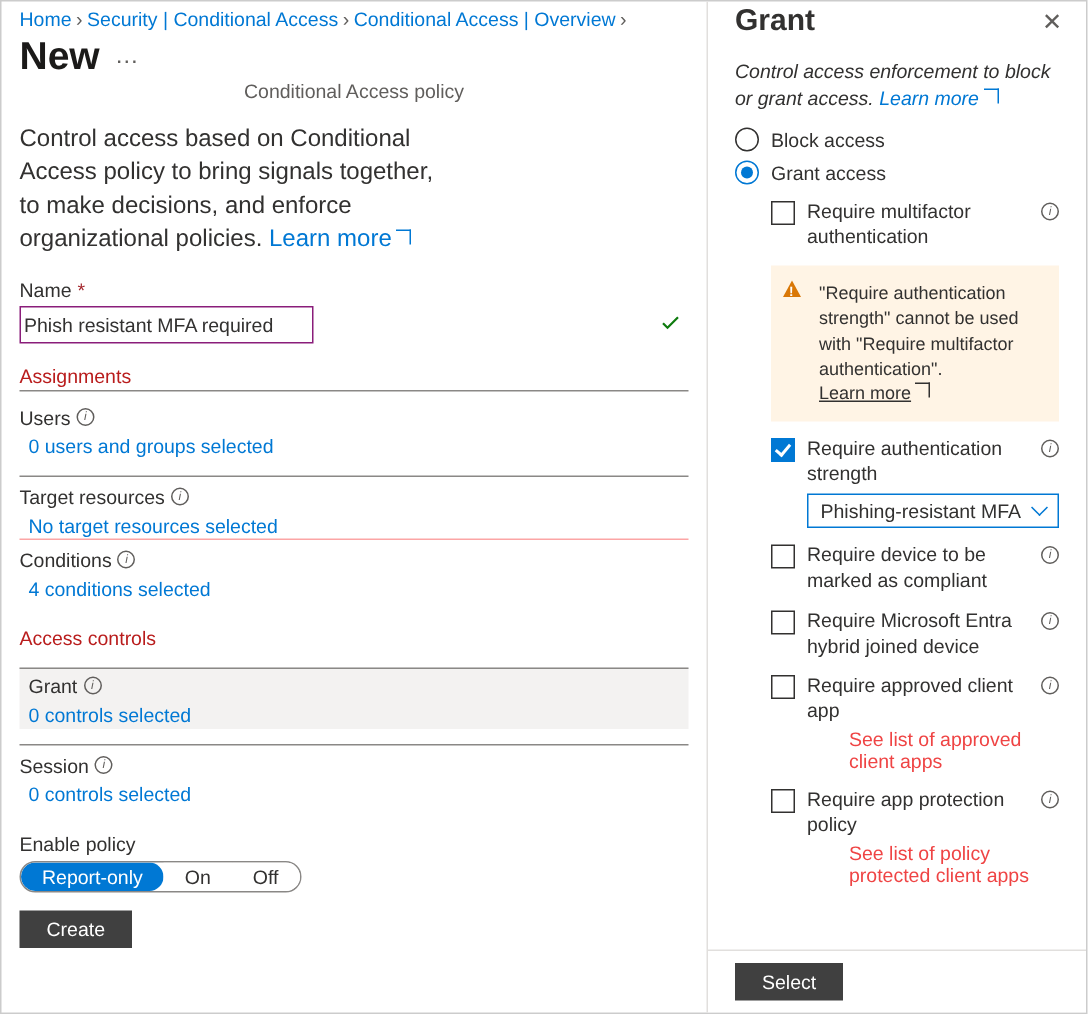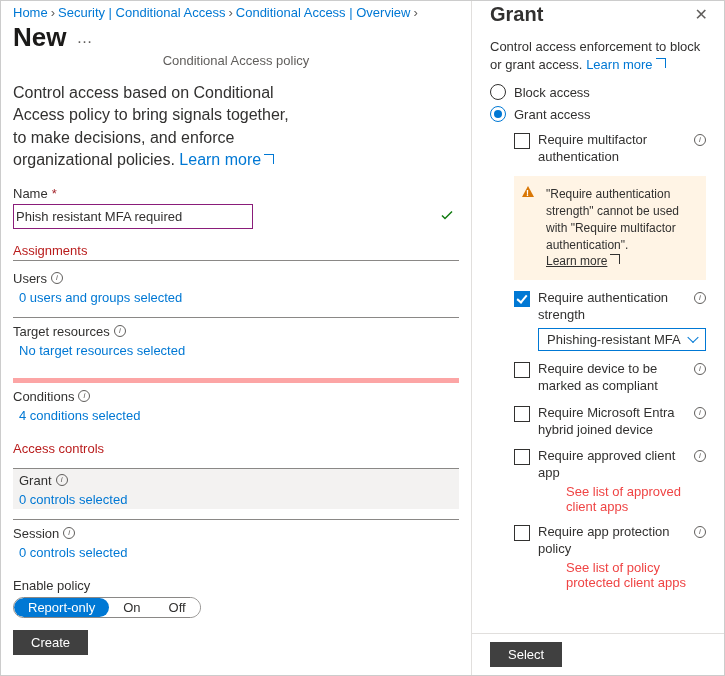--- a/index.html
+++ b/index.html
@@ -78,21 +78,21 @@
     font-size: 13px;
     color: #323130;
     margin-top: 14px;
     margin-bottom: 3px;
     display:flex;
     align-items:center;
     gap:4px;
   }
   .required { color:#a4262c; }
   .text-input {
-    width: 240px;
+    width: 196px;
     padding: 4px 26px 4px 2px;
     border: 1px solid #8a1d7a;
     font-size: 13px;
     color:#323130;
     position:relative;
   }
   .input-wrap { position:relative; display:inline-block; }
   .check-icon {
     position:absolute;
     right:6px;top:50%;
@@ -159,21 +159,21 @@
     padding:5px 18px;font-size:13px;
     margin-top:12px;cursor:pointer;
   }
   
   .right-header{
     display:flex;justify-content:space-between;align-items:flex-start;
     padding:2px 12px 6px 18px;
   }
   .right-title{font-size:20px;font-weight:600;}
   .close-x{font-size:16px;color:#605e5c;cursor:pointer;padding:2px 4px;}
-  .right-desc{font-size:13px;line-height:1.4;margin-bottom:10px;}
+  .right-desc{font-size:13px;line-height:1.4;margin-bottom:10px;font-style:italic;}
   .radio-row{display:flex;align-items:center;gap:8px;margin:6px 0;cursor:pointer;}
   .radio-circle{width:16px;height:16px;border-radius:50%;border:1px solid #323130;display:flex;align-items:center;justify-content:center;}
   .radio-circle.sel{border-color:#0078d4;}
   .radio-circle.sel::after{content:"";width:8px;height:8px;border-radius:50%;background:#0078d4;}
   .cb-row{display:flex;align-items:flex-start;gap:8px;margin:10px 0 2px 24px;position:relative;}
   .cb{width:16px;height:16px;border:1px solid #323130;flex-shrink:0;display:flex;align-items:center;justify-content:center;margin-top:1px;}
   .cb.checked{background:#0078d4;border-color:#0078d4;}
   .cb.checked::after{content:"";width:4px;height:8px;border:solid #fff;border-width:0 2px 2px 0;transform:rotate(40deg);margin-bottom:2px;}
   .cb-label{font-size:13px;line-height:1.3;flex:1;padding-right:18px;}
   .cb-info{position:absolute;right:0;top:2px;}
@@ -262,21 +262,21 @@
     <span class="info-icon"></span>
   </div>
   <div class="sel-link">0 users and groups selected</div>
 
   <div class="section-sub" style="border-top:1px solid #8a8886;padding-top:6px;margin-top:12px;">
     <span>Target resources</span>
     <span class="info-icon"></span>
   </div>
   <div class="sel-link">No target resources selected</div>
 
-  <div class="section-sub" style="border-top:5px solid #fca5a5;padding-top:6px;margin-top:20px;">
+  <div class="section-sub" style="border-top:1px solid #fca5a5;padding-top:6px;margin-top:1px;">
     <span>Conditions</span>
     <span class="info-icon"></span>
   </div>
   <div class="sel-link">4 conditions selected</div>
 
   <div class="section-head" style="margin-top:18px;border-bottom:none;">Access controls</div>
 
   <div class="grant-row">
     <div style="display:flex;align-items:center;gap:4px;">
       <span>Grant</span>

